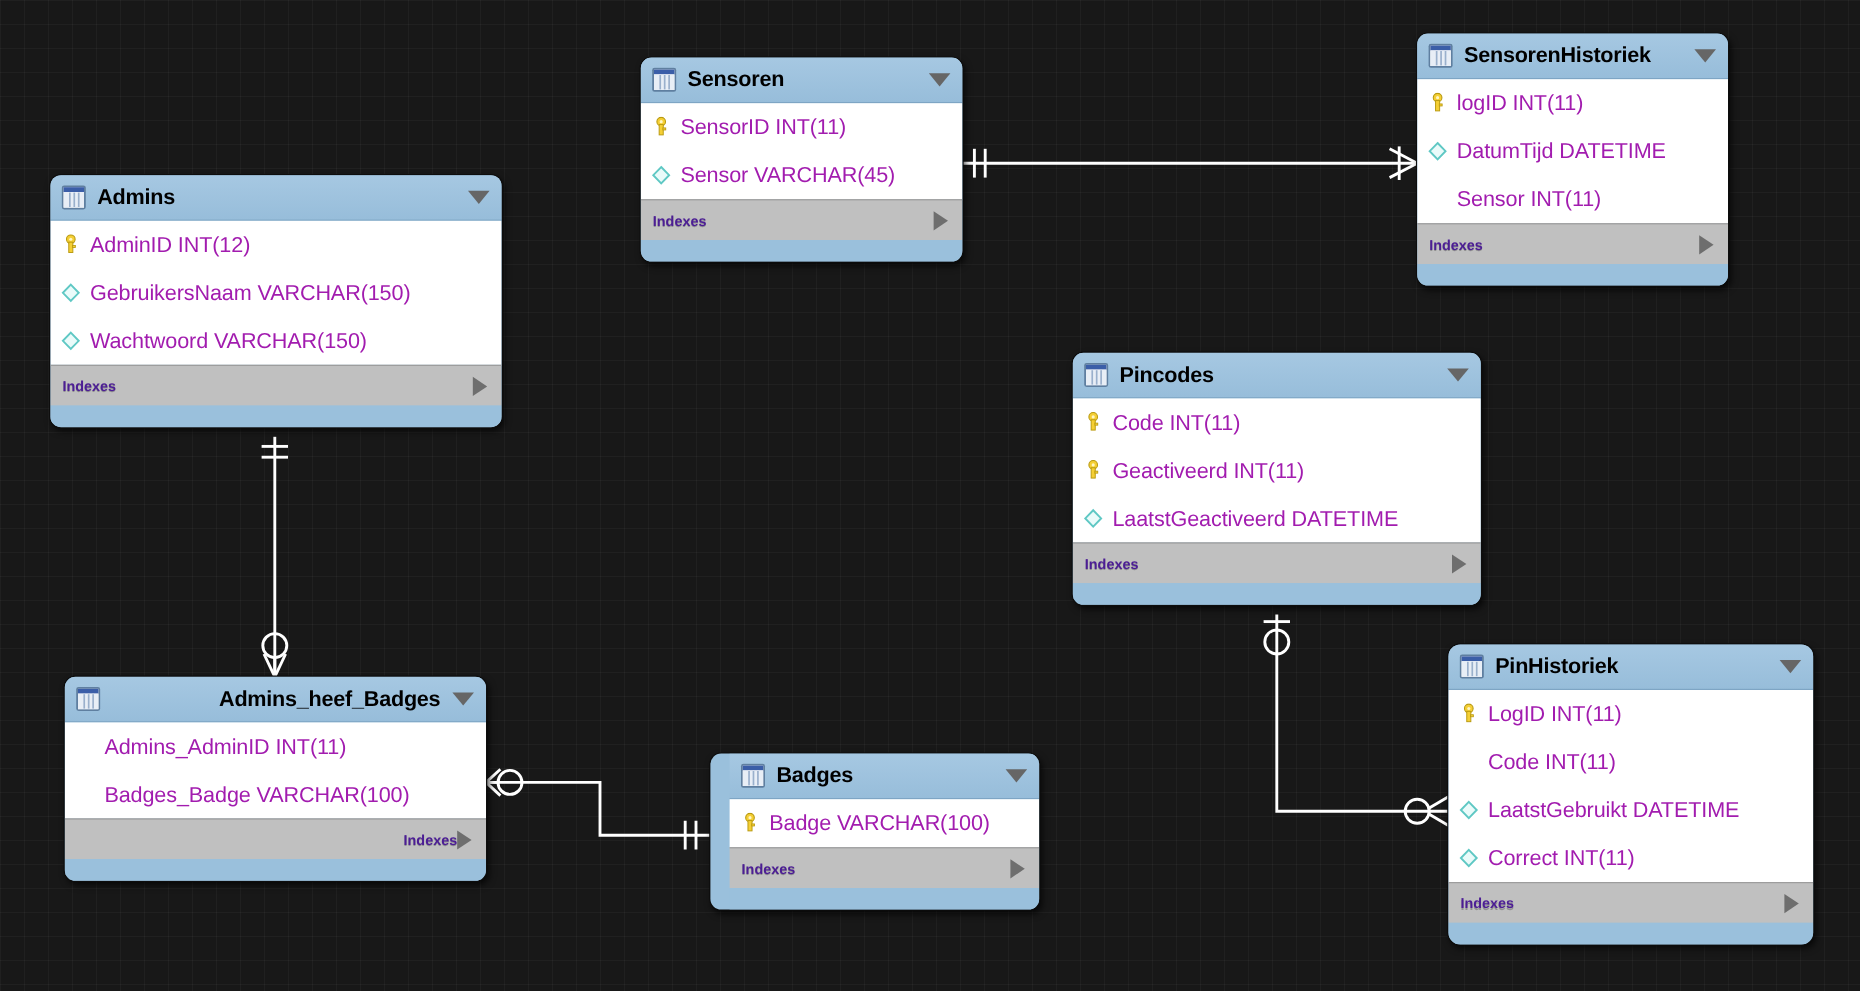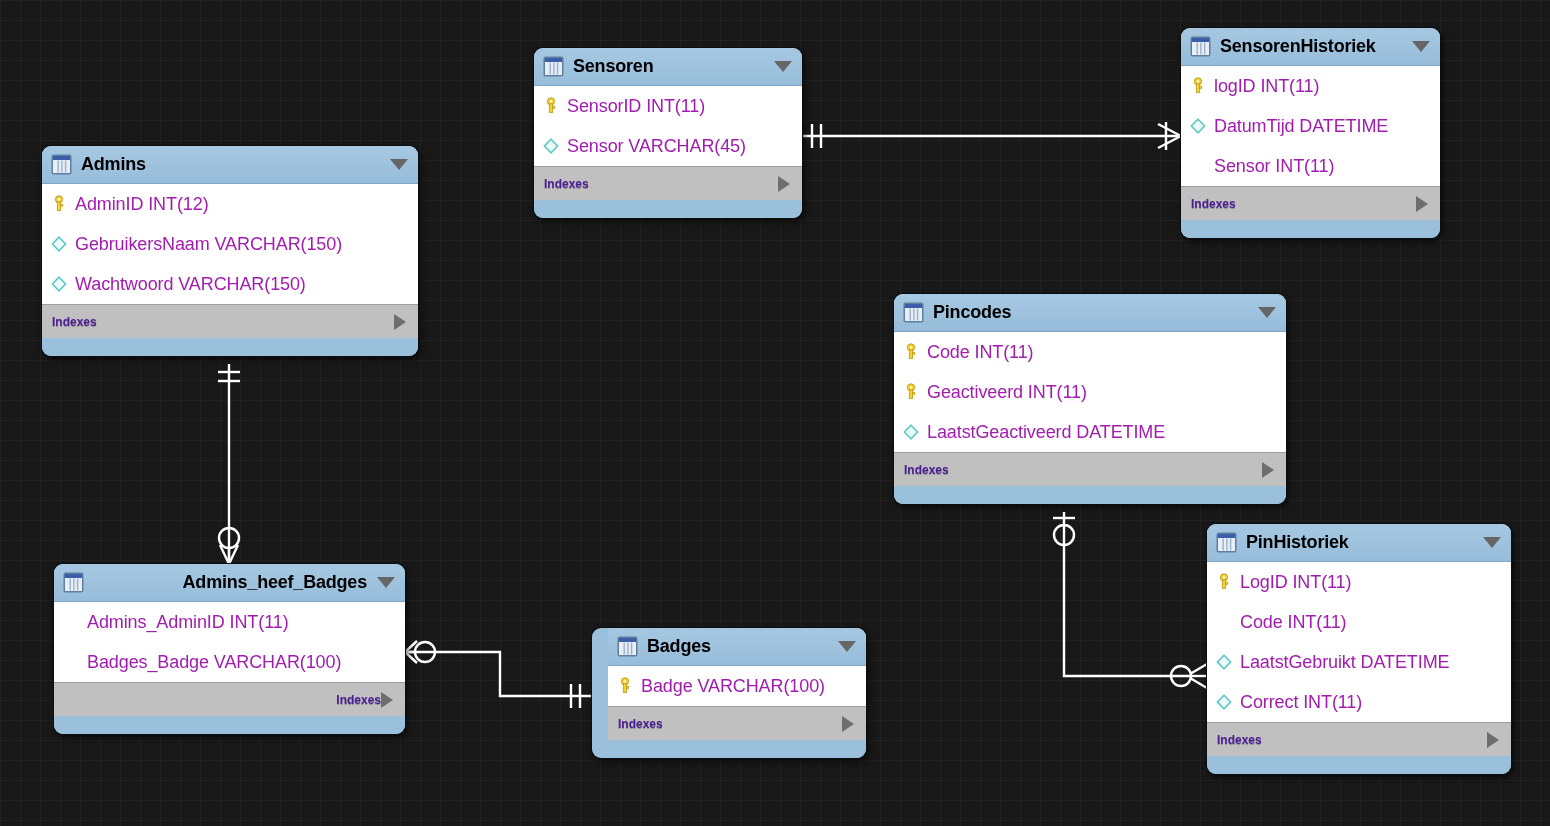--- a/index.html
+++ b/index.html
@@ -299,21 +299,21 @@
             <span class="col-icon none"></span>
             <span class="col-text">Sensor INT(11)</span>
           </div>
         </div>
         <div class="tbl-indexes">
           <span class="idx-label">Indexes</span>
           <span class="caret-right"></span>
         </div>
         <div class="tbl-footer"></div>
       </div>
-      <div class="table-node" style="left: 894px; top: 294px; width: 392px;">
+      <div class="table-node" style="left: 894px; top: 294px; width: 340px;">
         <div class="tbl-header">
           <span class="tbl-icon"><svg width="21" height="21" viewBox="0 0 21 21">
               <rect x="0.5" y="0.5" width="20" height="20" rx="2" fill="#5f7fa0"></rect>
               <rect x="2" y="2" width="17" height="17" fill="#ffffff"></rect>
               <rect x="2" y="2" width="17" height="4" fill="#3b5ea8"></rect>
               <rect x="2" y="6" width="17" height="13" fill="#e8eef6"></rect>
               <rect x="6.5" y="6.5" width="1.4" height="12" fill="#9ab0cc"></rect>
               <rect x="10.2" y="6.5" width="1.4" height="12" fill="#9ab0cc"></rect>
               <rect x="13.9" y="6.5" width="1.4" height="12" fill="#9ab0cc"></rect>
             </svg></span>
@@ -345,21 +345,21 @@
               </svg></span>
             <span class="col-text">LaatstGeactiveerd DATETIME</span>
           </div>
         </div>
         <div class="tbl-indexes">
           <span class="idx-label">Indexes</span>
           <span class="caret-right"></span>
         </div>
         <div class="tbl-footer"></div>
       </div>
-      <div class="table-node" style="left: 1207px; top: 524px; width: 304px;">
+      <div class="table-node" style="left: 1207px; top: 537px; width: 304px; border-radius: 10px;">
         <div class="tbl-header">
           <span class="tbl-icon"><svg width="21" height="21" viewBox="0 0 21 21">
               <rect x="0.5" y="0.5" width="20" height="20" rx="2" fill="#5f7fa0"></rect>
               <rect x="2" y="2" width="17" height="17" fill="#ffffff"></rect>
               <rect x="2" y="2" width="17" height="4" fill="#3b5ea8"></rect>
               <rect x="2" y="6" width="17" height="13" fill="#e8eef6"></rect>
               <rect x="6.5" y="6.5" width="1.4" height="12" fill="#9ab0cc"></rect>
               <rect x="10.2" y="6.5" width="1.4" height="12" fill="#9ab0cc"></rect>
               <rect x="13.9" y="6.5" width="1.4" height="12" fill="#9ab0cc"></rect>
             </svg></span>

